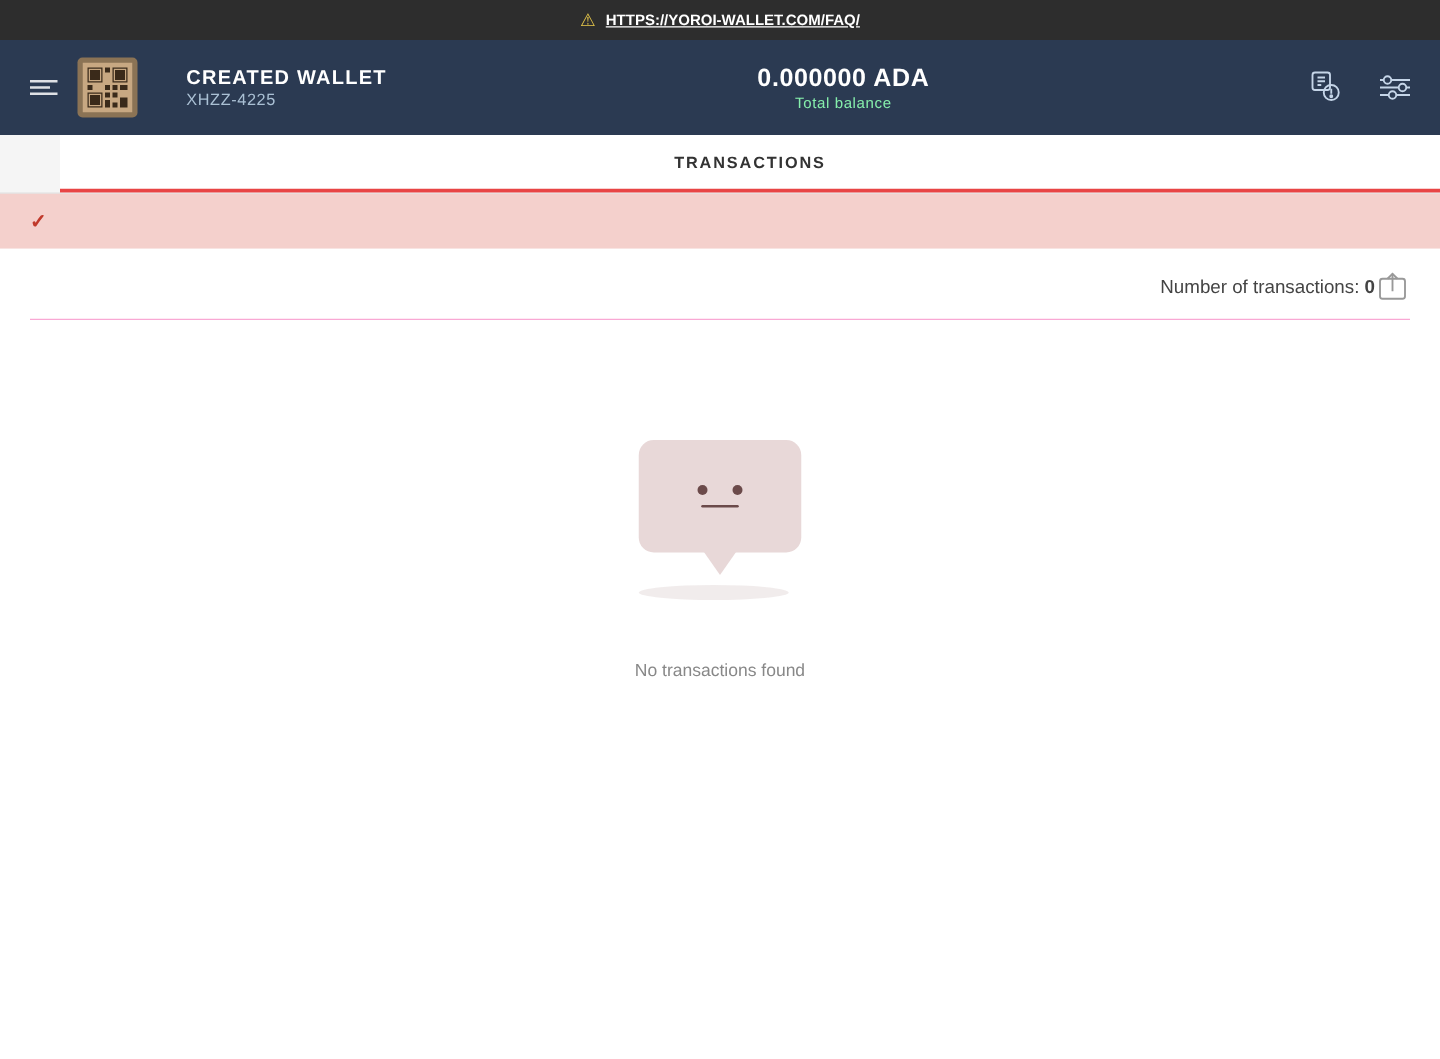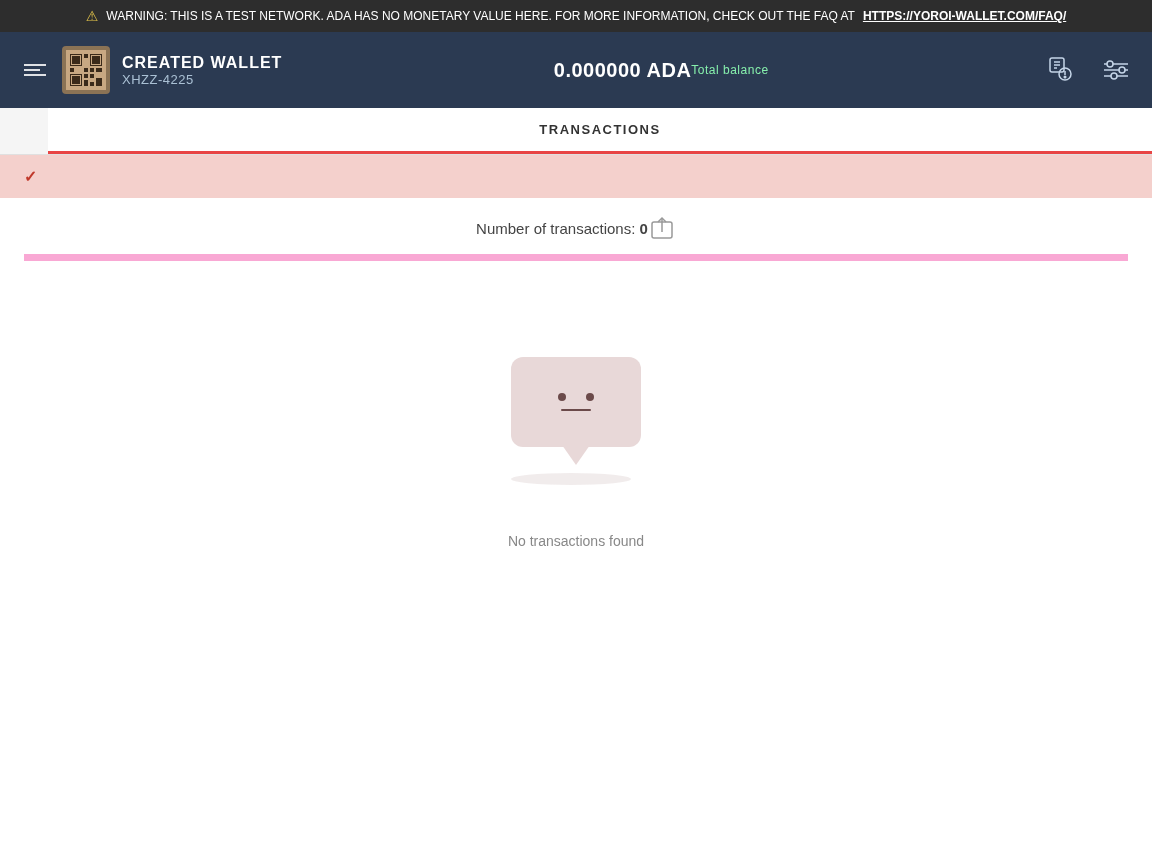--- a/index.html
+++ b/index.html
@@ -64,36 +64,37 @@
       overflow: hidden;
     }
     .wallet-icon svg {
       width: 40px;
       height: 40px;
     }
     .wallet-info {
       display: flex;
       flex-direction: column;
       margin-right: auto;
+      margin-left: 27px;
     }
     .wallet-name {
       color: #fff;
       font-size: 16px;
       font-weight: 700;
       letter-spacing: 1px;
       text-transform: uppercase;
     }
     .wallet-id {
       color: #aac0d4;
       font-size: 13px;
       letter-spacing: 0.5px;
     }
     .balance-info {
       display: flex;
-      flex-direction: row;
+      flex-direction: column;
       align-items: center;
       color: #fff;
     }
     .balance-amount {
       font-size: 20px;
       font-weight: 600;
       letter-spacing: 0.5px;
     }
     .balance-label {
       font-size: 12px;
@@ -167,23 +168,23 @@
     }
 
     
     .transactions-area {
       padding: 16px 24px;
       background: #fff;
     }
     .transactions-header {
       display: flex;
       align-items: center;
-      justify-content: center;
+      justify-content: flex-end;
       padding-bottom: 12px;
-      border-bottom: 7px solid #f9a8d4;
+      border-bottom: 1px solid #f9a8d4;
     }
     .tx-count {
       font-size: 15px;
       color: #444;
     }
     .tx-count strong {
       font-weight: 700;
     }
     .export-btn {
       background: none;
@@ -269,21 +270,20 @@
       font-size: 14px;
       color: #888;
       margin-top: 24px;
     }
   </style>
 </head>
 <body>
 
 <div class="warning-bar">
   <span class="warning-icon">⚠</span>
-  <span>WARNING: THIS IS A TEST NETWORK. ADA HAS NO MONETARY VALUE HERE. FOR MORE INFORMATION, CHECK OUT THE FAQ AT </span>
   <a href="#">HTTPS://YOROI-WALLET.COM/FAQ/</a>
 </div>
 
 <div class="header">
   <div class="sidebar-toggle">
     <span></span>
     <span></span>
     <span></span>
   </div>
 

